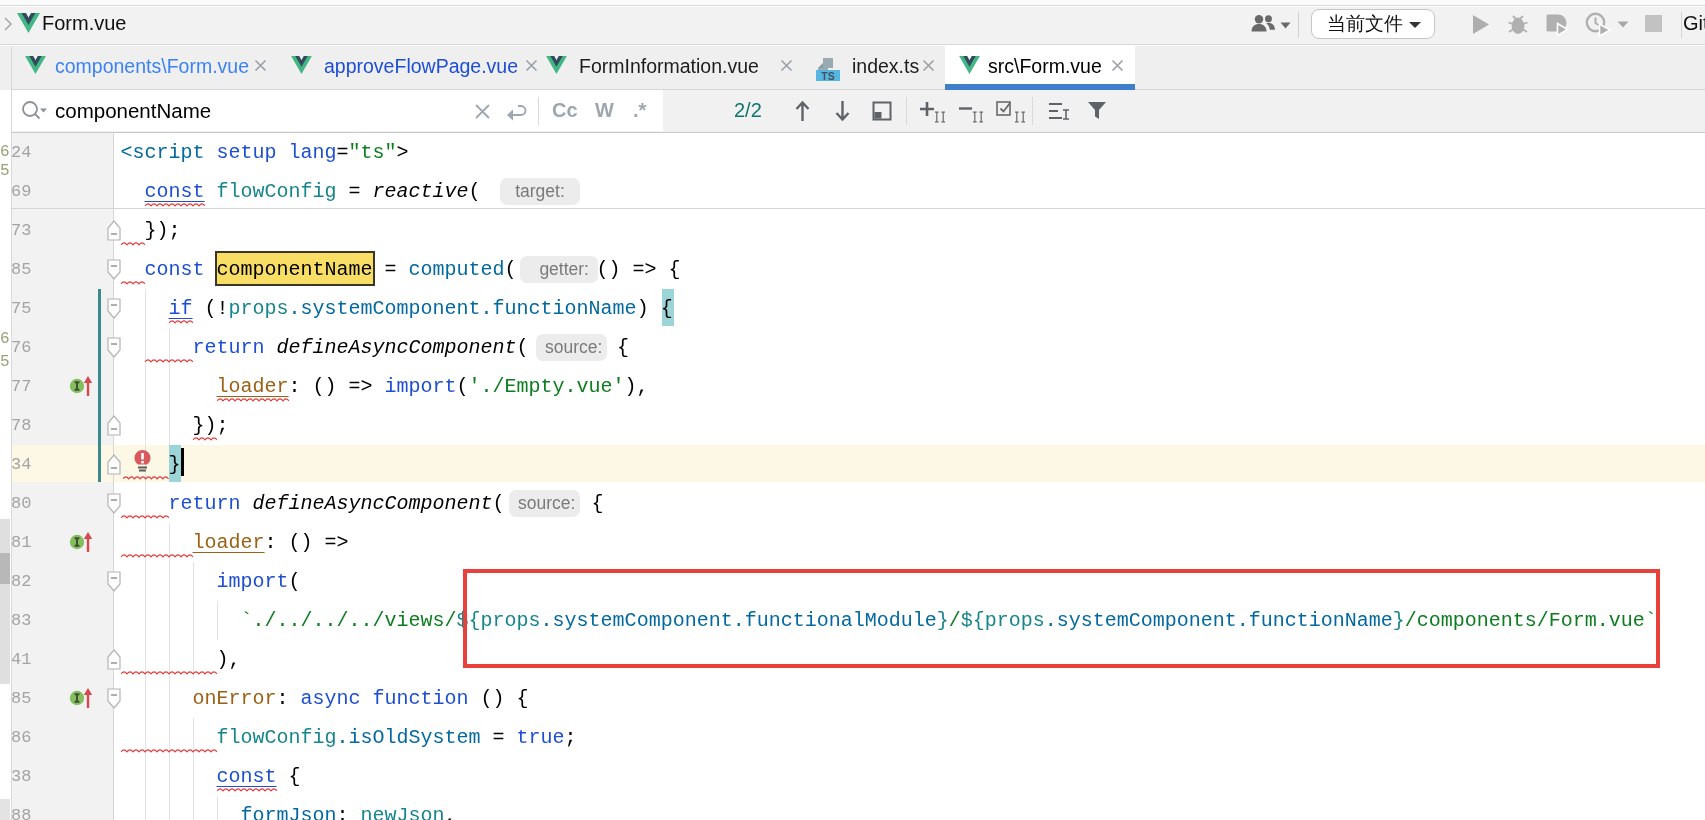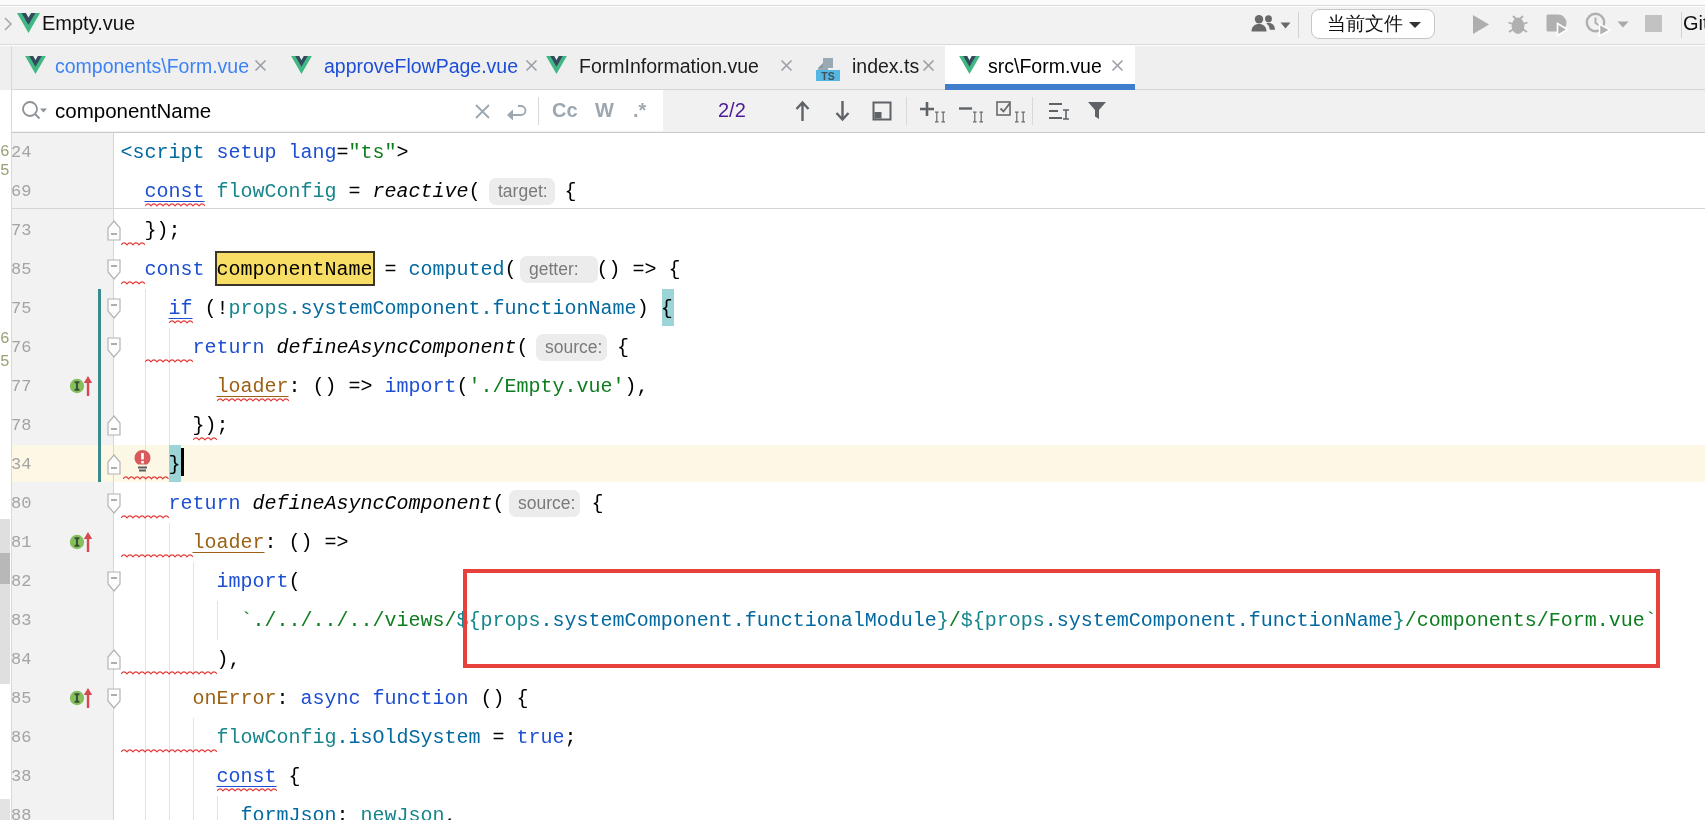--- a/index.html
+++ b/index.html
@@ -23,21 +23,21 @@
 
 <div class="abs" style="left:0;top:0;width:1705px;height:6px;background:#fbfbfb;border-bottom:1px solid #d8d8d8"></div>
 <div class="abs" style="left:0;top:7px;width:1705px;height:38px;background:#f2f2f2;border-bottom:1px solid #d9d9d9"></div>
 <svg class="abs" style="left:3px;top:17px" width="10" height="14" viewBox="0 0 10 14">
     <path d="M2 1 L8 7 L2 13" stroke="#a8a8a8" stroke-width="1.6" fill="none"></path>
   </svg>
 <svg class="abs" style="left:17px;top:13px" width="23" height="20" viewBox="0 0 261 226">
     <path fill="#41b883" d="M161 0L130 54 100 0H0l130 226L261 0z"></path>
     <path fill="#35495e" d="M161 0l-31 54L100 0H52l78 135L209 0z"></path>
   </svg>
-<div class="abs" style="left:42px;top:11px;font:20px/24px 'Liberation Sans',sans-serif;color:#111">Empty.vue</div>
+<div class="abs" style="left:42px;top:11px;font:20px/24px 'Liberation Sans',sans-serif;color:#111">Form.vue</div>
 <svg class="abs" style="left:1249px;top:14px" width="28" height="20" viewBox="0 0 28 20">
 <g fill="#696969">
       <circle cx="10" cy="5.2" r="4.2"></circle>
       <path d="M2.5 17.5c0-5 3.3-7.6 7.5-7.6s7.5 2.6 7.5 7.6z"></path>
 <circle cx="19.5" cy="4.8" r="3.5"></circle>
       <path d="M19 8.8c4.2 0 7 2.7 7 7h-5.2c-.4-3-1.6-5.2-3.6-6.2z"></path>
     </g>
   </svg>
 <svg class="abs" style="left:1280px;top:22px" width="11" height="7" viewBox="0 0 11 7">
     <path d="M0.5 0.5h10L5.5 6.5z" fill="#696969"></path>
@@ -131,21 +131,21 @@
     <path d="M2 2l13 13M15 2L2 15" stroke="#9da7b0" stroke-width="1.8"></path>
   </svg>
 <svg class="abs" style="left:504px;top:101px" width="24" height="21" viewBox="0 0 24 21">
 <path d="M4 14h13a4.5 4.5 0 0 0 0-9h-3" fill="none" stroke="#9da7b0" stroke-width="1.8"></path>
 <path d="M9 8.5L3 14l6 5.5z" fill="#9da7b0"></path>
   </svg>
 <div class="abs" style="left:538px;top:97px;width:1px;height:28px;background:#d9d9d9"></div>
 <div class="abs" style="left:552px;top:90px;font:700 20px/41px 'Liberation Sans',sans-serif;color:#9da7b0">Cc</div>
 <div class="abs" style="left:595px;top:90px;font:700 20px/41px 'Liberation Sans',sans-serif;color:#9da7b0">W</div>
 <div class="abs" style="left:633px;top:90px;font:700 20px/41px 'Liberation Sans',sans-serif;color:#9da7b0">.*</div>
-<div class="abs" style="left:718px;top:90px;font:20px/41px 'Liberation Sans',sans-serif;color:#4c1d95">2/2</div>
+<div class="abs" style="left:734px;top:90px;font:20px/41px 'Liberation Sans',sans-serif;color:#0f766e">2/2</div>
 <svg class="abs" style="left:795px;top:100px" width="15" height="22" viewBox="0 0 15 22">
 <path d="M7.5 21V3M1.5 9L7.5 2.5L13.5 9" fill="none" stroke="#5f6368" stroke-width="2.4"></path>
   </svg>
 <svg class="abs" style="left:835px;top:100px" width="15" height="22" viewBox="0 0 15 22">
 <path d="M7.5 1v18M1.5 13L7.5 19.5L13.5 13" fill="none" stroke="#5f6368" stroke-width="2.4"></path>
   </svg>
 <svg class="abs" style="left:872px;top:101px" width="20" height="20" viewBox="0 0 20 20">
 <rect x="1.5" y="1.5" width="17" height="17" fill="none" stroke="#5f6368" stroke-width="2"></rect>
 <rect x="2.5" y="11" width="7" height="6.5" fill="#5f6368"></rect>
   </svg>
@@ -202,21 +202,21 @@
 <div class="num" style="top:250px">85</div>
 <div class="num" style="top:289px">75</div>
 <div class="num" style="top:328px">76</div>
 <div class="num" style="top:367px">77</div>
 <div class="num" style="top:406px">78</div>
 <div class="num" style="top:445px">34</div>
 <div class="num" style="top:484px">80</div>
 <div class="num" style="top:523px">81</div>
 <div class="num" style="top:562px">82</div>
 <div class="num" style="top:601px">83</div>
-<div class="num" style="top:640px">84</div>
+<div class="num" style="top:640px">41</div>
 <div class="num" style="top:679px">85</div>
 <div class="num" style="top:718px">86</div>
 <div class="num" style="top:757px">38</div>
 <div class="num" style="top:796px">88</div>
 <div class="abs" style="left:661.5px;top:289px;width:12.5px;height:37px;background:#9bd5d7"></div>
 <div class="abs" style="left:168.5px;top:445px;width:12.5px;height:36.5px;background:#9bd5d7"></div>
 <div class="abs" style="left:214.5px;top:250.5px;width:160px;height:35px;background:#f8de64;border:2px solid #3b3629"></div>
 <pre class="cl" style="left:120.5px;top:133px"><span class="p">&lt;script</span> <span class="k">setup</span> <span class="k">lang</span>=<span class="g">"ts"</span>&gt;</pre>
 <pre class="cl" style="left:120.5px;top:172px">  <span class="k u">const</span> <span class="t">flowConfig</span> = <span class="i">reactive</span>(</pre>
 <pre class="cl" style="left:120.5px;top:211px">  });</pre>
@@ -232,22 +232,22 @@
 <pre class="cl" style="left:120.5px;top:601px">          <span class="g">`./../../../views/</span><span class="t">${</span><span class="t">props</span><span class="p">.systemComponent.functionalModule</span><span class="t">}</span><span class="g">/</span><span class="t">${</span><span class="t">props</span><span class="p">.systemComponent.functionName</span><span class="t">}</span><span class="g">/components/Form.vue`</span></pre>
 <pre class="cl" style="left:120.5px;top:640px">        ),</pre>
 <pre class="cl" style="left:120.5px;top:679px">      <span class="b">onError</span>: <span class="k">async</span> <span class="k">function</span> () {</pre>
 <pre class="cl" style="left:120.5px;top:718px">        <span class="t">flowConfig</span><span class="p">.isOldSystem</span> = <span class="k">true</span>;</pre>
 <pre class="cl" style="left:120.5px;top:757px">        <span class="k u">const</span> {</pre>
 <pre class="cl" style="left:120.5px;top:796px">          <span class="p">formJson</span>: <span class="t">newJson</span>,</pre>
 <pre class="cl" style="left:564.5px;top:172px">{</pre>
 <pre class="cl" style="left:596.5px;top:250px">() =&gt; {</pre>
 <pre class="cl" style="left:617px;top:328px">{</pre>
 <pre class="cl" style="left:591.5px;top:484px">{</pre>
-<div class="hint" style="left:489px;top:177.5px;width:66px;text-align:center">target:</div>
-<div class="hint" style="left:520px;top:255.5px;width:78px;text-align:left">getter:</div>
+<div class="hint" style="left:500px;top:177.5px;width:80px;text-align:center">target:</div>
+<div class="hint" style="left:520px;top:255.5px;width:78px;text-align:right">getter:</div>
 <div class="hint" style="left:536px;top:333.5px;width:71px;text-align:center">source:</div>
 <div class="hint" style="left:509px;top:489.5px;width:71px;text-align:center">source:</div>
 <svg class="abs" style="left:144.5px;top:202px" width="60" height="6" viewBox="0 0 60 6">
     <path d="M0 3.8 q3 -3.8 6 0 q3 -3.8 6 0 q3 -3.8 6 0 q3 -3.8 6 0 q3 -3.8 6 0 q3 -3.8 6 0 q3 -3.8 6 0 q3 -3.8 6 0 q3 -3.8 6 0 q3 -3.8 6 0" fill="none" stroke="#e23b3b" stroke-width="1.1"></path>
   </svg>
 <svg class="abs" style="left:120.5px;top:241px" width="24" height="6" viewBox="0 0 24 6">
     <path d="M0 3.8 q3 -3.8 6 0 q3 -3.8 6 0 q3 -3.8 6 0 q3 -3.8 6 0" fill="none" stroke="#e23b3b" stroke-width="1.1"></path>
   </svg>
 <svg class="abs" style="left:120.5px;top:280px" width="24" height="6" viewBox="0 0 24 6">
     <path d="M0 3.8 q3 -3.8 6 0 q3 -3.8 6 0 q3 -3.8 6 0 q3 -3.8 6 0" fill="none" stroke="#e23b3b" stroke-width="1.1"></path>

